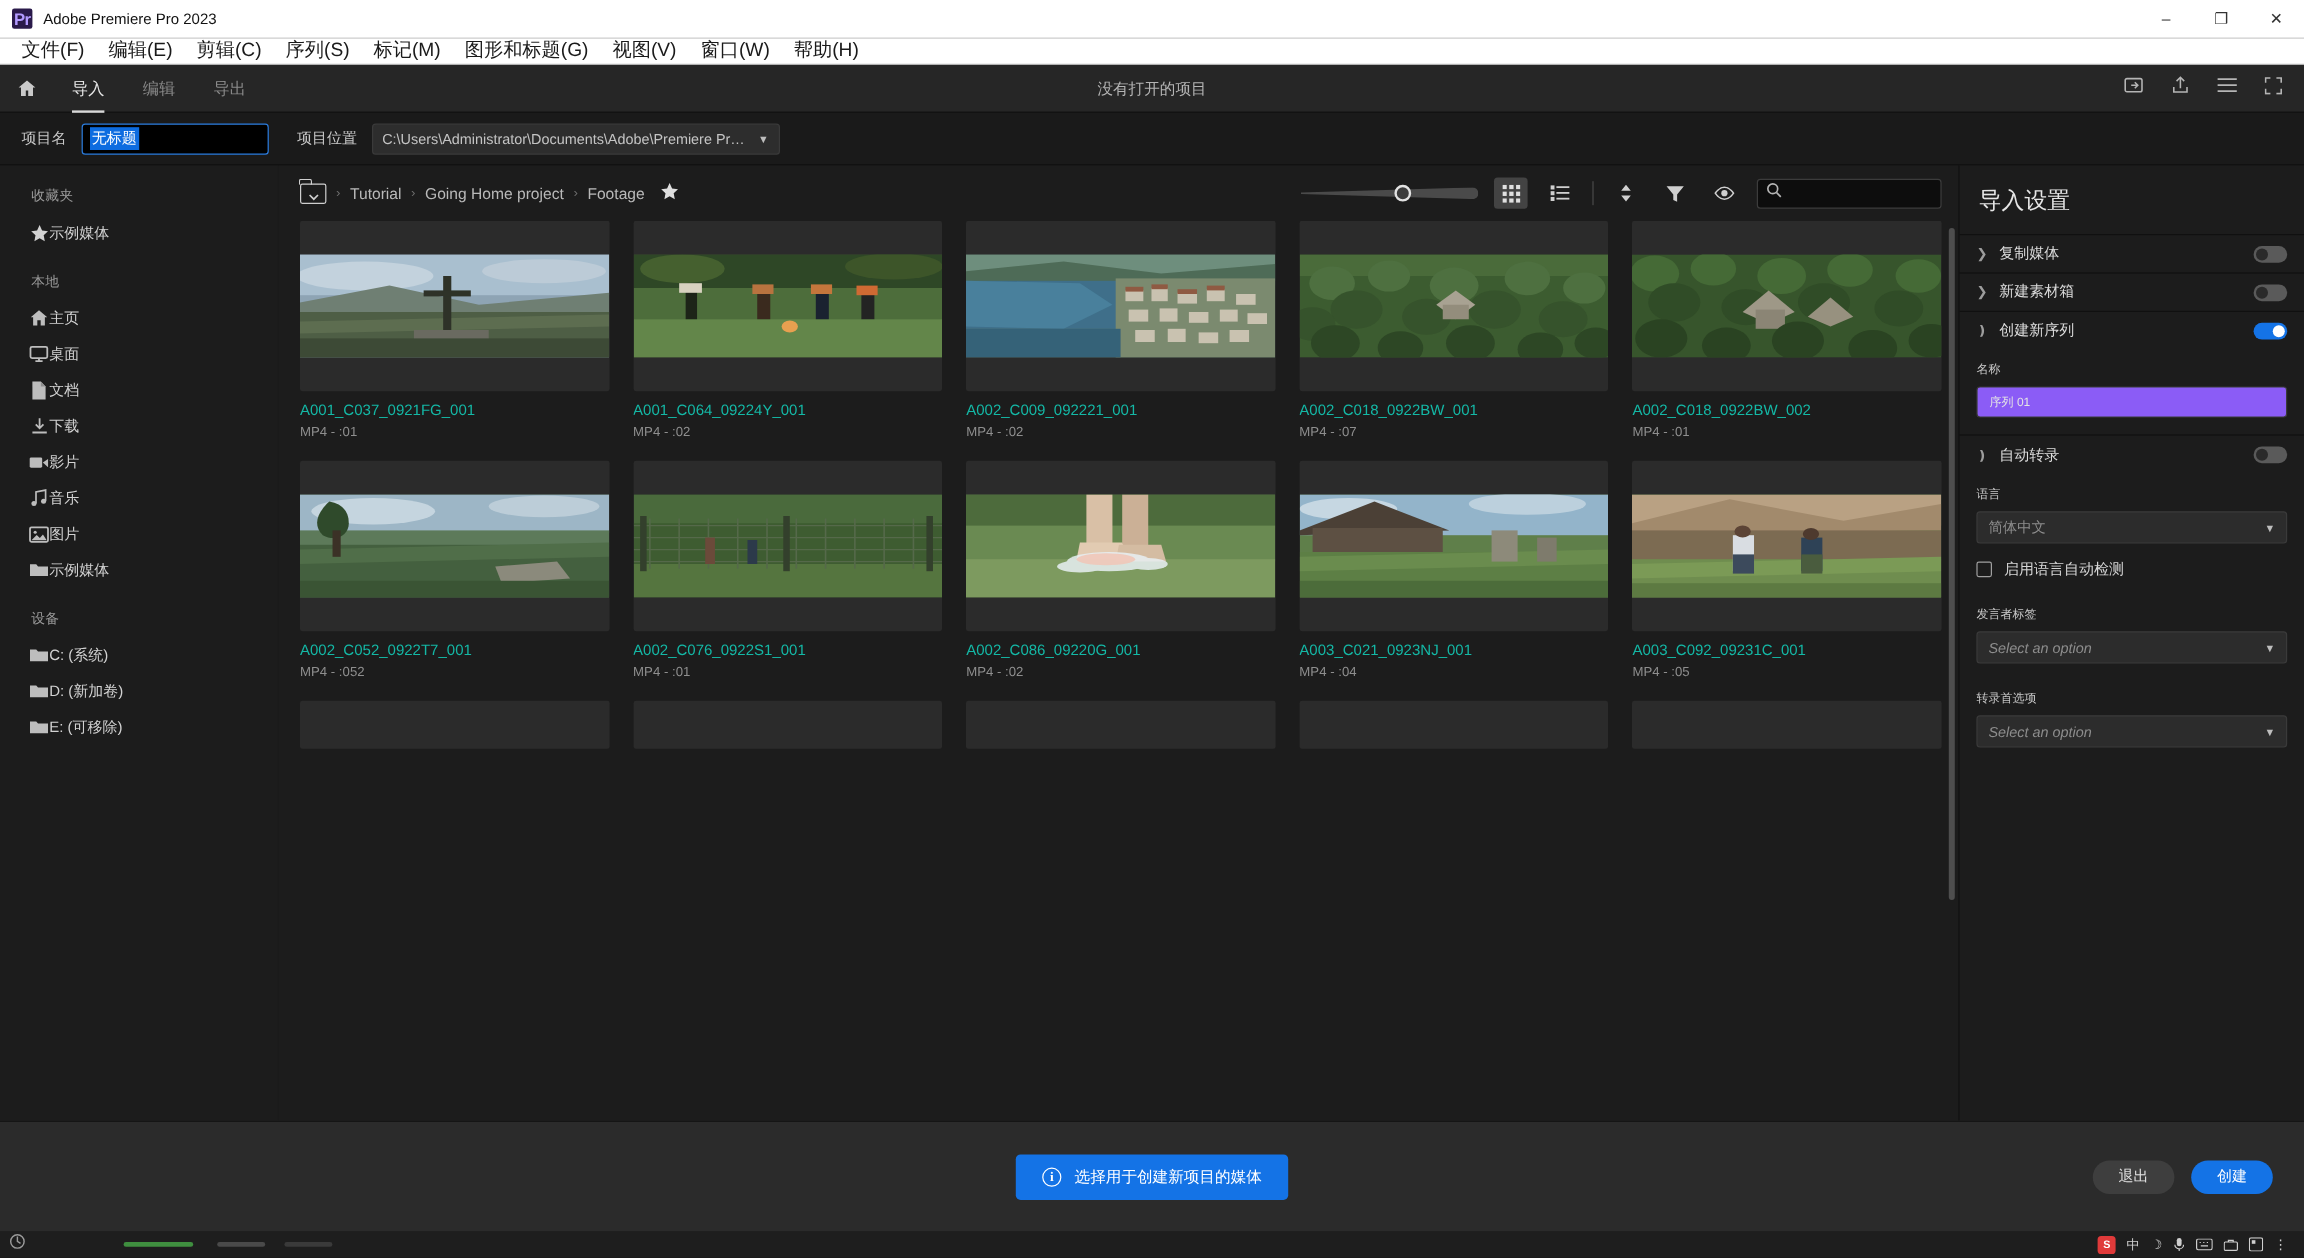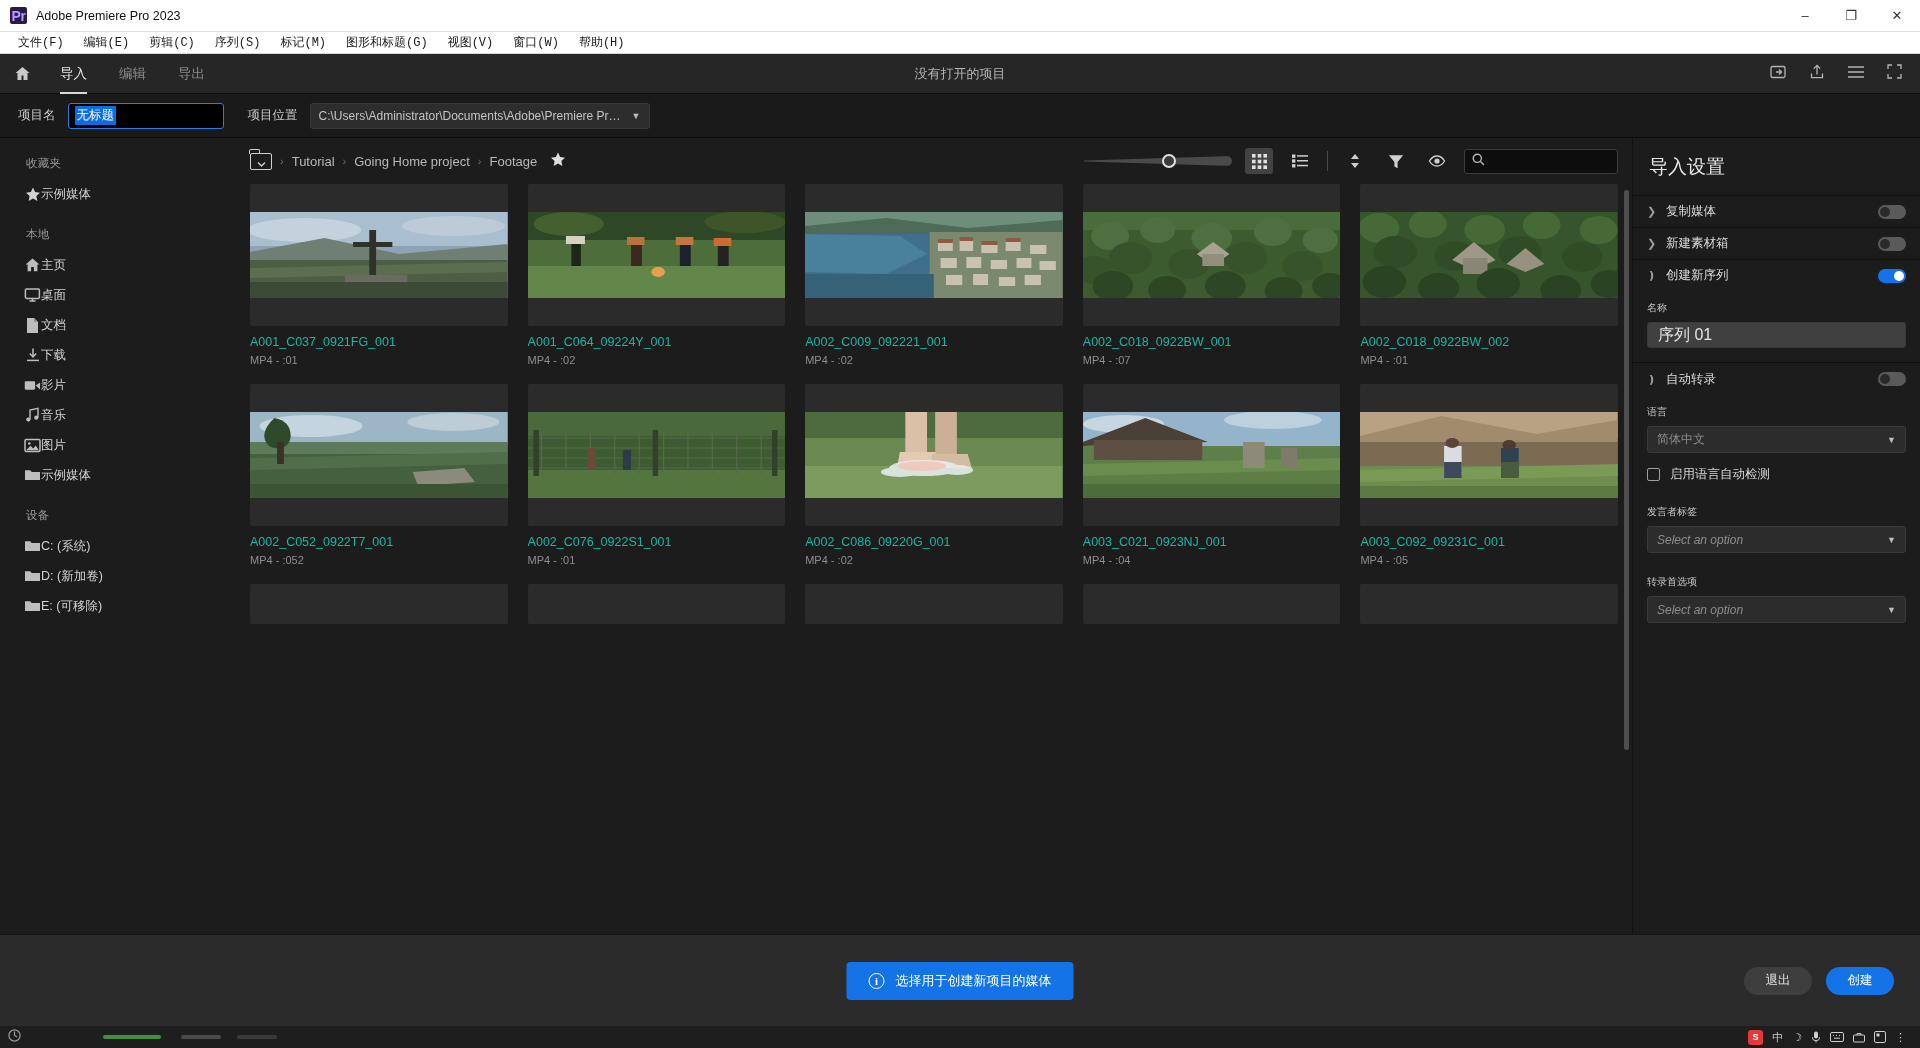--- a/index.html
+++ b/index.html
@@ -30,22 +30,22 @@
     width: 46px; height: 32px; display: flex; align-items: center; justify-content: center;
     color: #333; font-size: 13px;
   }
 
   
   .menubar {
     height: 22px; background: #fff; display: flex; align-items: center;
     padding-left: 8px; flex: none; border-bottom: 1px solid #d8d8d8;
   }
   .menu-item {
-    font-size: 12px; color: #1a1a1a; padding: 2px 10px; white-space: nowrap;
-    font-family: Liberation Mono, monospace;
+    font-size: 16px; color: #1a1a1a; padding: 2px 10px; white-space: nowrap;
+    font-family: Liberation Sans, sans-serif;
   }
 
   
   .modebar {
     height: 40px; background: #262626; display: flex; align-items: center;
     flex: none; position: relative; border-bottom: 1px solid #101010;
   }
   .home-btn { width: 44px; display: flex; align-items: center; justify-content: center; }
   .mode-tabs { display: flex; align-items: center; height: 40px; }
   .mode-tab {
@@ -173,22 +173,22 @@
   .toggle {
     margin-left: auto; width: 28px; height: 14px; border-radius: 7px;
     background: #5a5a5a; position: relative;
   }
   .toggle .kn { position: absolute; top: 2px; left: 2px; width: 10px; height: 10px; border-radius: 50%; background: #2a2a2a; }
   .toggle.on { background: #1473e6; }
   .toggle.on .kn { left: 16px; background: #fff; }
   .rp-sub { padding: 10px 14px 0 14px; }
   .rp-sublabel { font-size: 10px; color: #c8c8c8; margin-bottom: 7px; }
   .rp-input {
-    height: 26px; background: #404040; border: 1px solid #3a3a3a; border-radius: 3px;
-    display: flex; align-items: center; padding: 0 10px; font-size: 16px; color: #e4e4e4;
+    height: 26px; background: #8b5cf6; border: 1px solid #3a3a3a; border-radius: 3px;
+    display: flex; align-items: center; padding: 0 10px; font-size: 10px; color: #e4e4e4;
   }
   .rp-select {
     height: 27px; background: #2c2c2c; border: 1px solid #3a3a3a; border-radius: 3px;
     display: flex; align-items: center; padding: 0 9px; font-size: 12px; color: #8d8d8d;
     justify-content: space-between;
   }
   .rp-select.ph { font-style: italic; }
   .rp-check { display: flex; align-items: center; gap: 10px; padding: 13px 14px 0 14px; }
   .cbox { width: 13px; height: 13px; border: 1.4px solid #a0a0a0; border-radius: 2px; }
   .rp-check-label { font-size: 12.5px; color: #d6d6d6; }

